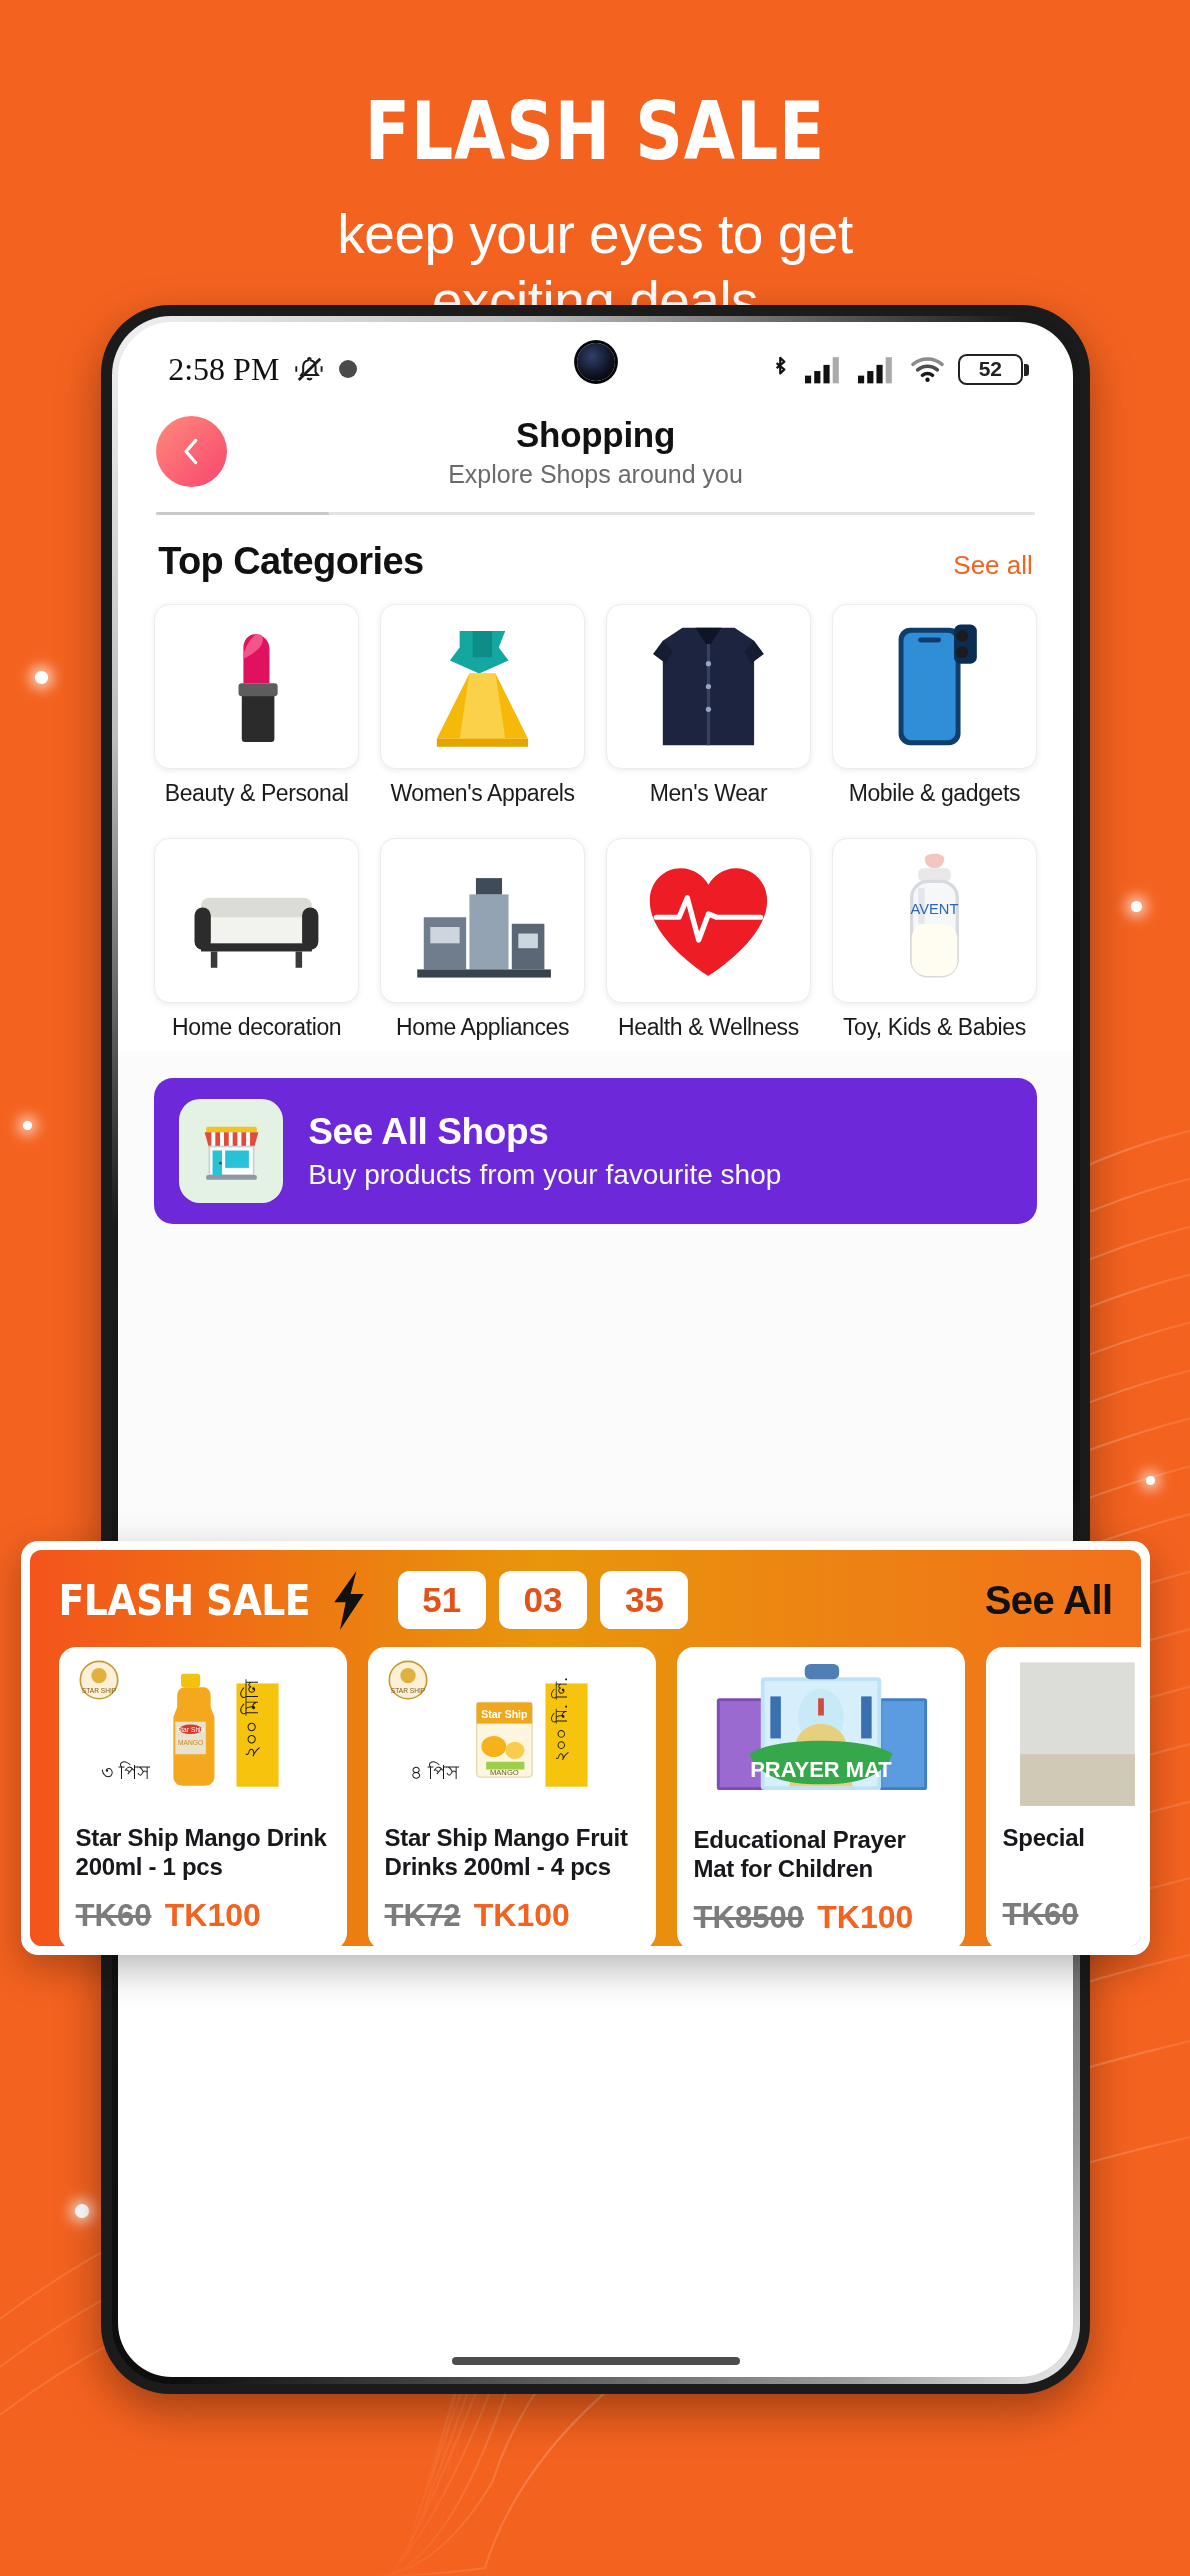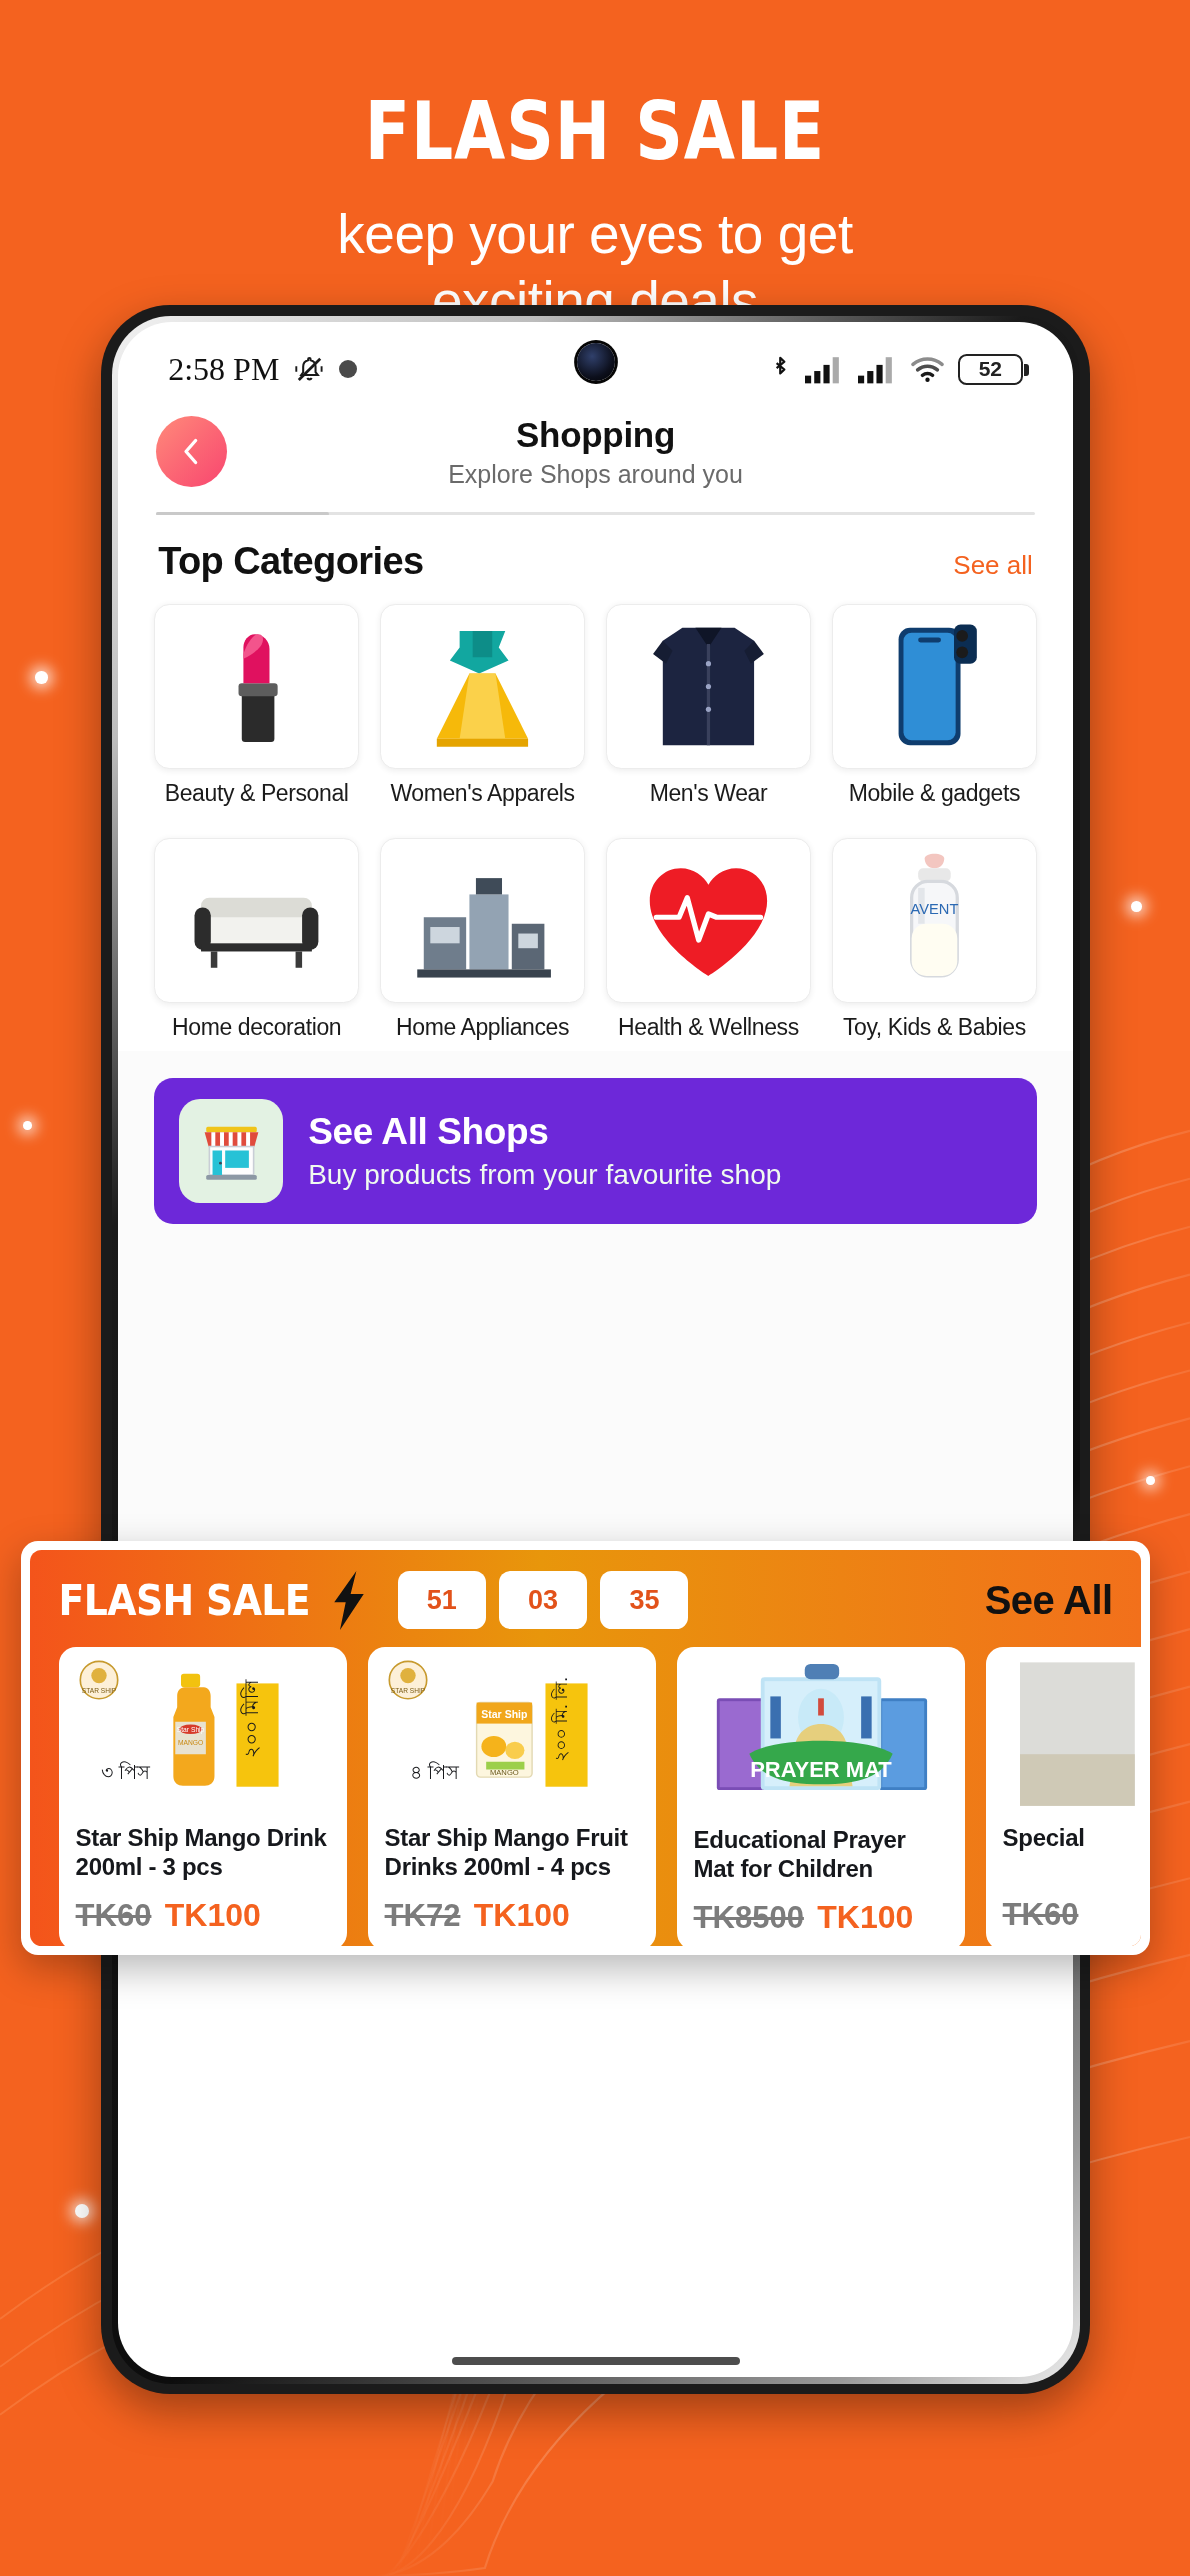--- a/index.html
+++ b/index.html
@@ -128,21 +128,21 @@
   #flash-inner { width:100%; height:100%; border-radius:11.5px; overflow:hidden;
                  background:linear-gradient(90deg,#F4541B 0%,#E8960B 46%,#F2701B 100%);
                  padding:0; position:relative; }
   #flash-head { display:flex; align-items:center; padding:21px 29px 9.6px 29px; gap:17px; }
   #flash-title { font-size:42px; font-weight:bold; color:#fff; letter-spacing:-0.6px;
                  font-family:"DejaVu Sans Condensed","Liberation Sans",sans-serif; }
   #bolt-icon { width:44px; height:59px; flex:none; }
   .timer-row { display:flex; gap:13.4px; margin-left:9.6px; }
   .timer-box { background:#fff; border-radius:11.5px; min-width:88px; height:58px;
                display:flex; align-items:center; justify-content:center;
-               font-size:27px; font-weight:bold; color:#E2521A; }
+               font-size:35px; font-weight:bold; color:#E2521A; }
   #flash-seeall { margin-left:auto; font-size:40px; font-weight:bold; color:#111;
                   letter-spacing:-0.6px; }
 
   #flash-cards { display:flex; gap:21px; padding:7.7px 0 17px 29px;
                  overflow:hidden; }
   .fs-card { background:#fff; border-radius:17px; width:288px; flex:none;
              padding:15.3px 17px 19px 17px; height:303px; display:flex;
              flex-direction:column; }
   .fs-img { height:153px; display:flex; align-items:center; justify-content:center;
             position:relative; }
@@ -486,21 +486,21 @@
           <rect x="92" y="12" width="20" height="14" rx="3" fill="#f2c20f"></rect>
           <path d="M88 26h28c4 0 7 4 7 9v12l4 10v62c0 6-4 10-10 10H94c-6 0-10-4-10-10V57l4-10V35c0-5 3-9 8-9z" fill="#f3a81d"></path>
           <path d="M86 62h32v34H86z" fill="#e8e2d0"></path>
           <ellipse cx="102" cy="70" rx="12" ry="5" fill="#d63b2b"></ellipse>
           <text x="102" y="73" font-size="7" text-anchor="middle" fill="#fff" font-family="sans-serif">Star Ship</text>
           <text x="102" y="86" font-size="7" text-anchor="middle" fill="#c98a13" font-family="sans-serif">MANGO</text>
           <rect x="150" y="22" width="44" height="108" fill="#f6c40d"></rect>
           <text x="172" y="100" font-size="20" fill="#17181b" font-family="sans-serif" transform="rotate(-90 172 100)">২০০ মিলি</text>
         </svg>
       </div>
-      <div class="fs-name">Star Ship Mango Drink 200ml - 3 pcs</div>
+      <div class="fs-name">Star Ship Mango Drink 200ml - 1 pcs</div>
       <div class="fs-price">
         <span class="fs-old">TK60</span>
         <span class="fs-new">TK100</span>
       </div>
     </div>
 
     <div class="fs-card">
       <div class="fs-img">
         <svg class="fs-seal" viewBox="0 0 40 40">
           <circle cx="20" cy="20" r="17" fill="#fdf0d8" stroke="#c79a2e" stroke-width="1.5"></circle>

